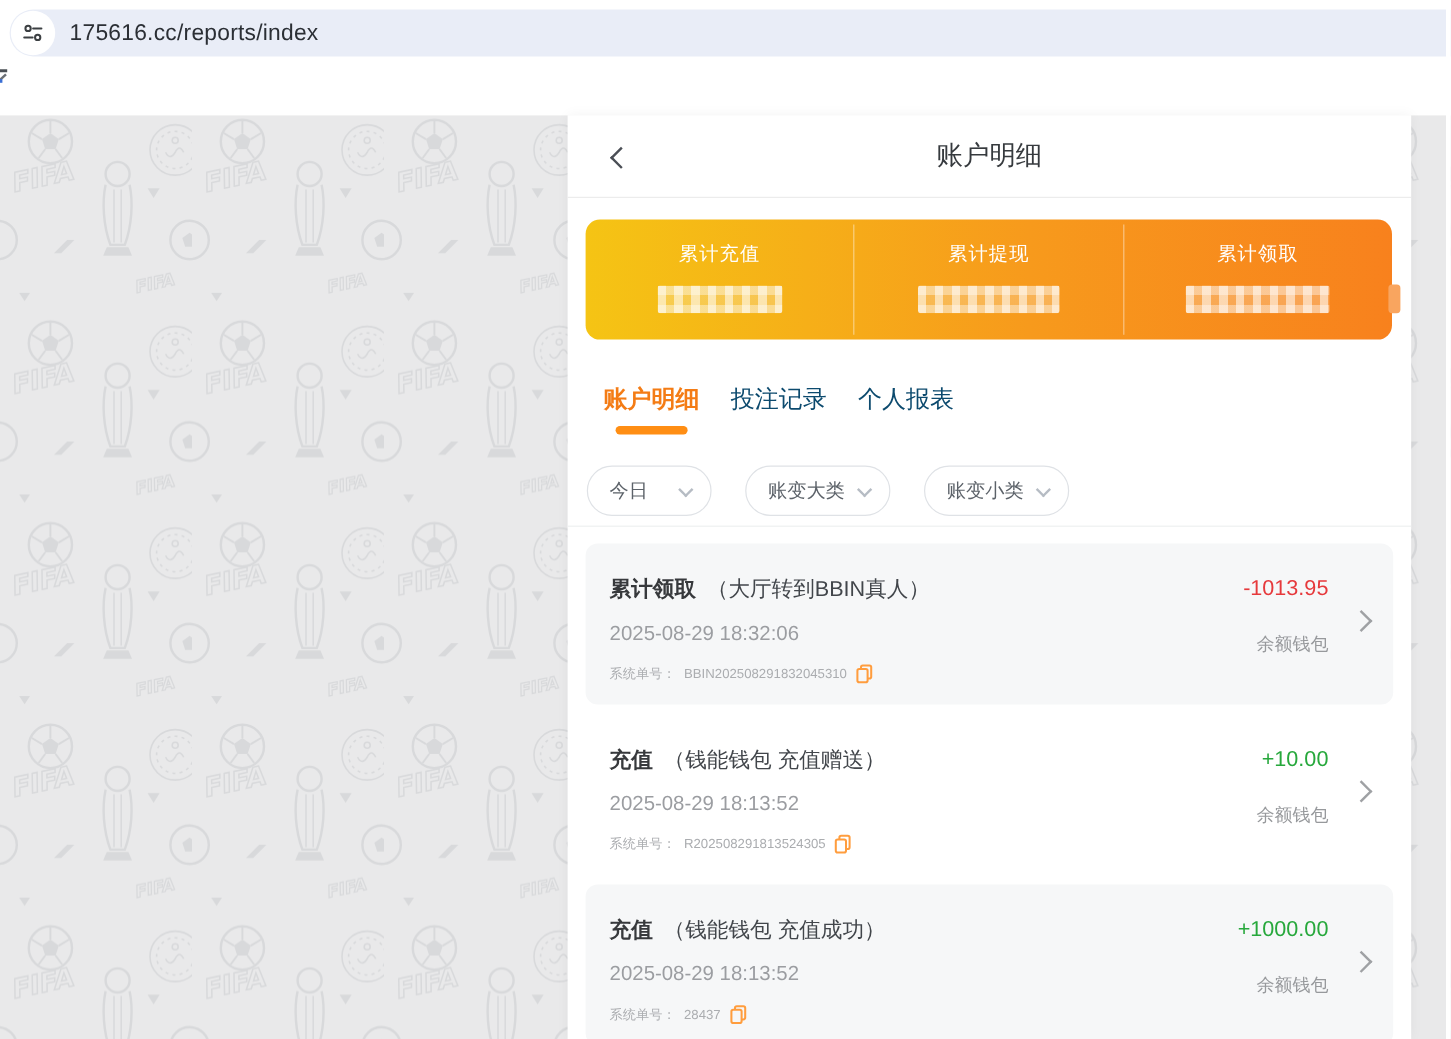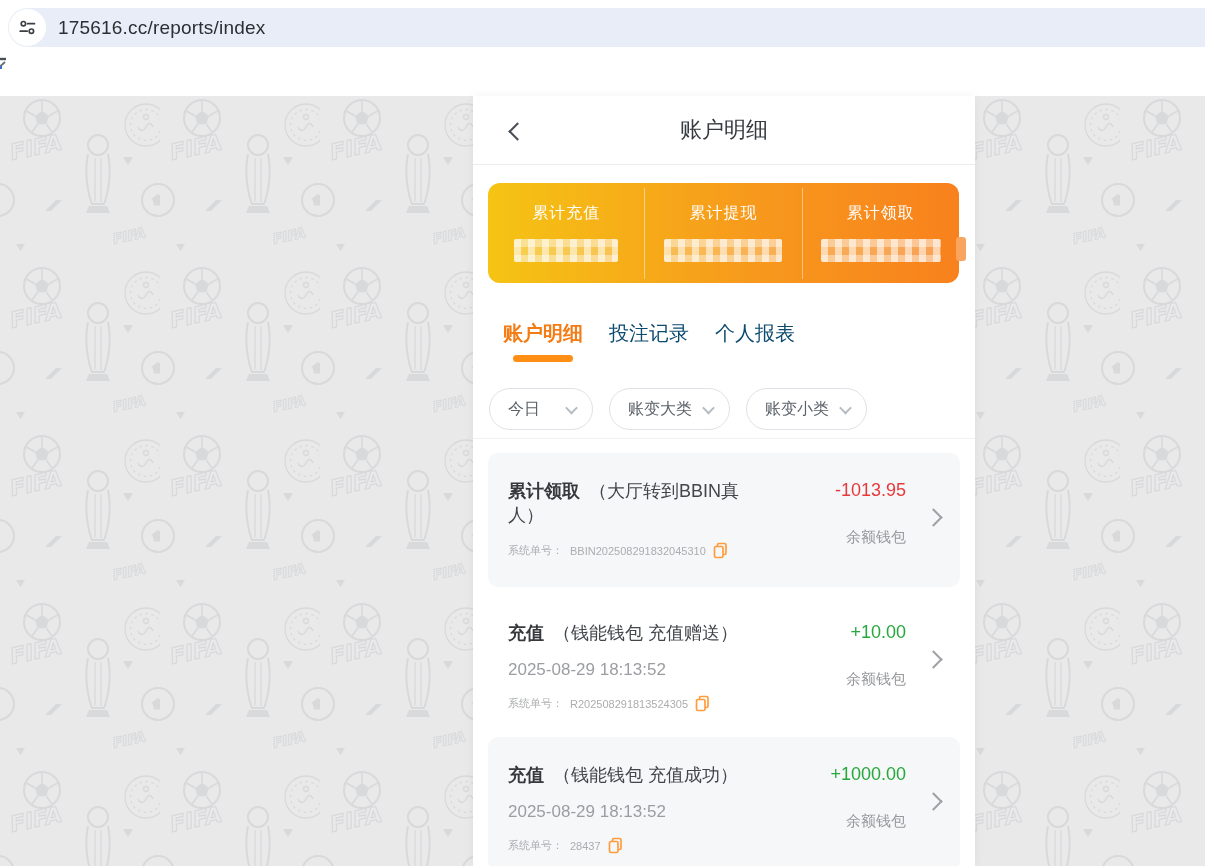--- a/index.html
+++ b/index.html
@@ -17,21 +17,21 @@
   
   .clip-frag { position:absolute; left:-3px; top:57px; }
 
   
   .bg { position:absolute; left:0; top:96px; width:1209px; height:770px; }
 
   
   .edge-strip { position:absolute; right:0; top:0; width:4px; height:866px; background:#fff; z-index:40; }
 
   
-  .panel { position:absolute; left:473px; top:96px; width:502px; height:770px;
+  .panel { position:absolute; left:473px; top:96px; width:703px; height:770px;
            background:#fff; z-index:10; box-shadow:0 0 10px rgba(0,0,0,.05); }
 
   .panel-header { position:relative; height:69px; border-bottom:1px solid #ececec;
                   display:flex; align-items:center; justify-content:center; }
   .back-btn { position:absolute; left:32px; top:26px; width:24px; height:24px; cursor:pointer; }
   .back-btn i { position:absolute; left:6px; top:3px; width:13px; height:13px;
                 border-left:2px solid #4a4e55; border-bottom:2px solid #4a4e55;
                 transform:rotate(45deg); }
   .panel-title { font-size:22px; color:#363a3e; font-weight:500; }
 
@@ -54,21 +54,21 @@
 
   
   .tabs { margin:35px 30px 0; display:flex; gap:26px; }
   .tab { position:relative; font-size:20px; line-height:30px; padding-bottom:14px;
          color:#0c4a6e; cursor:pointer; }
   .tab.active { color:#f47c15; font-weight:bold; }
   .tab.active::after { content:""; position:absolute; left:50%; transform:translateX(-50%);
          bottom:0; width:60px; height:7px; border-radius:4px; background:#ff8e14; }
 
   
-  .filters { margin:26px 16px 0; display:flex; gap:16px; }
+  .filters { margin:26px 16px 0; display:flex; gap:28px; }
   .pill { height:42px; min-width:104px; background:#fff; border:1px solid #dfe2e6;
           border-radius:21px; display:flex; align-items:center; justify-content:space-between;
           padding:0 16px 0 18px; font-size:16px; color:#5c6269; cursor:pointer; }
   .chev-down { width:9px; height:9px; border-right:2px solid #b6bcc4; border-bottom:2px solid #b6bcc4;
                transform:rotate(45deg) translate(-1px,-1px); margin-left:12px; }
 
   .section-divider { height:1px; background:#eef0f1; margin-top:8px; }
 
   
   .list { margin:14px 15px 0; }
@@ -217,20 +217,21 @@
 
     <div class="section-divider"></div>
 
     <div class="list">
 
       <div class="txn-card">
         <div class="txn-left">
           <div class="txn-title">
             <span class="txn-type">累计领取</span><span class="txn-detail">（大厅转到BBIN真人）</span>
           </div>
+          <div class="txn-time">2025-08-29 18:32:06</div>
           <div class="txn-order">
             <span>系统单号：</span>
               <span>BBIN202508291832045310</span>
             <span class="copy-btn">
               <svg width="15" height="17" viewBox="0 0 15 17">
                   <rect x="4.5" y="1.5" width="8.5" height="11" rx="1.5" fill="none" stroke="#ff9d3e" stroke-width="1.7"></rect>
                   <rect x="1.5" y="4.5" width="8.5" height="11" rx="1.5" fill="#f6f7f8" stroke="#ff9d3e" stroke-width="1.7"></rect>
                 </svg>
             </span>
           </div>

